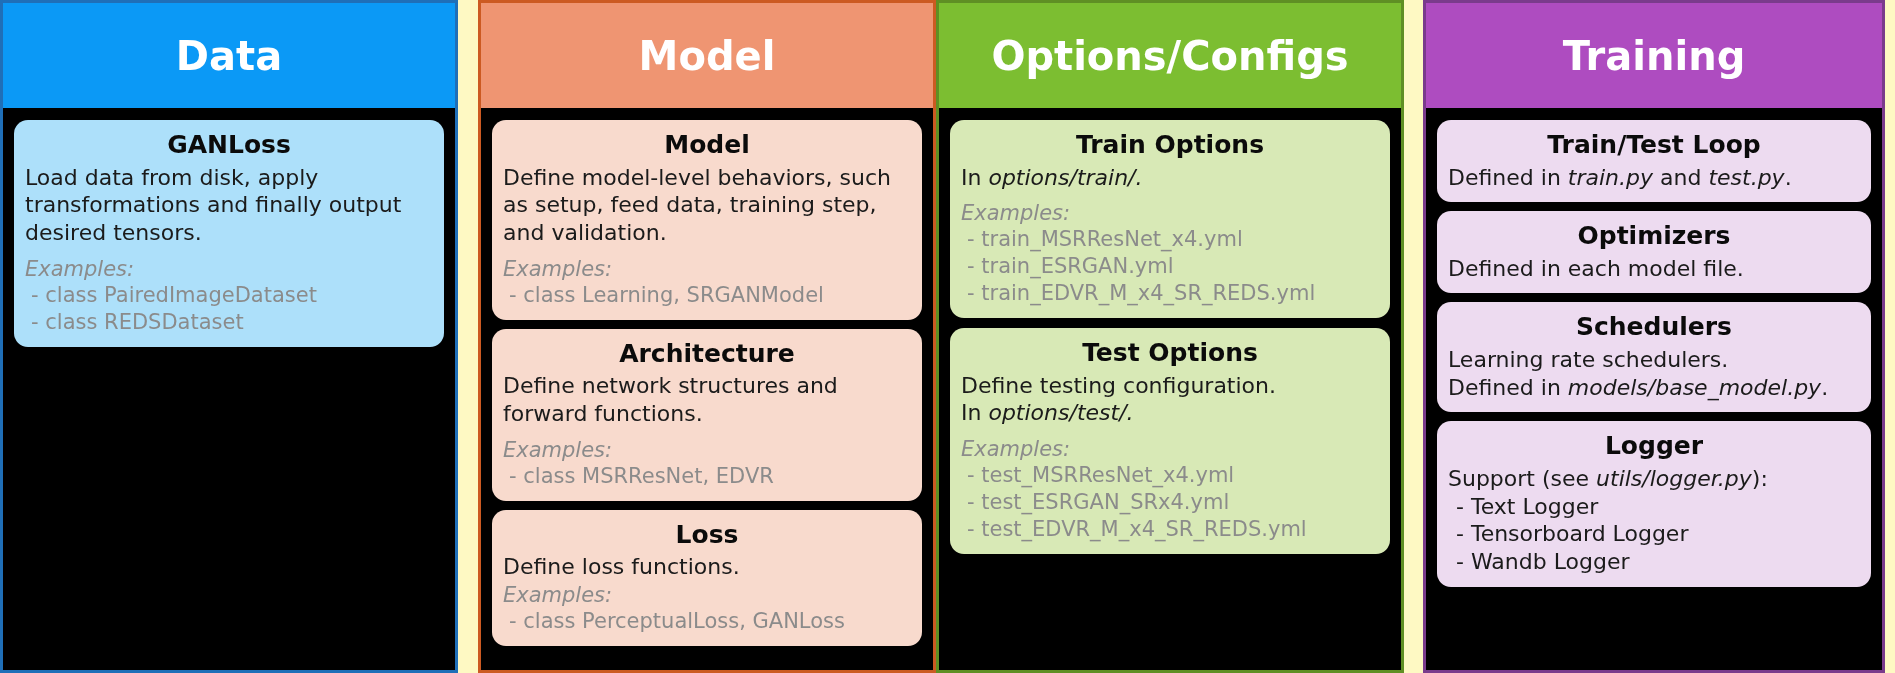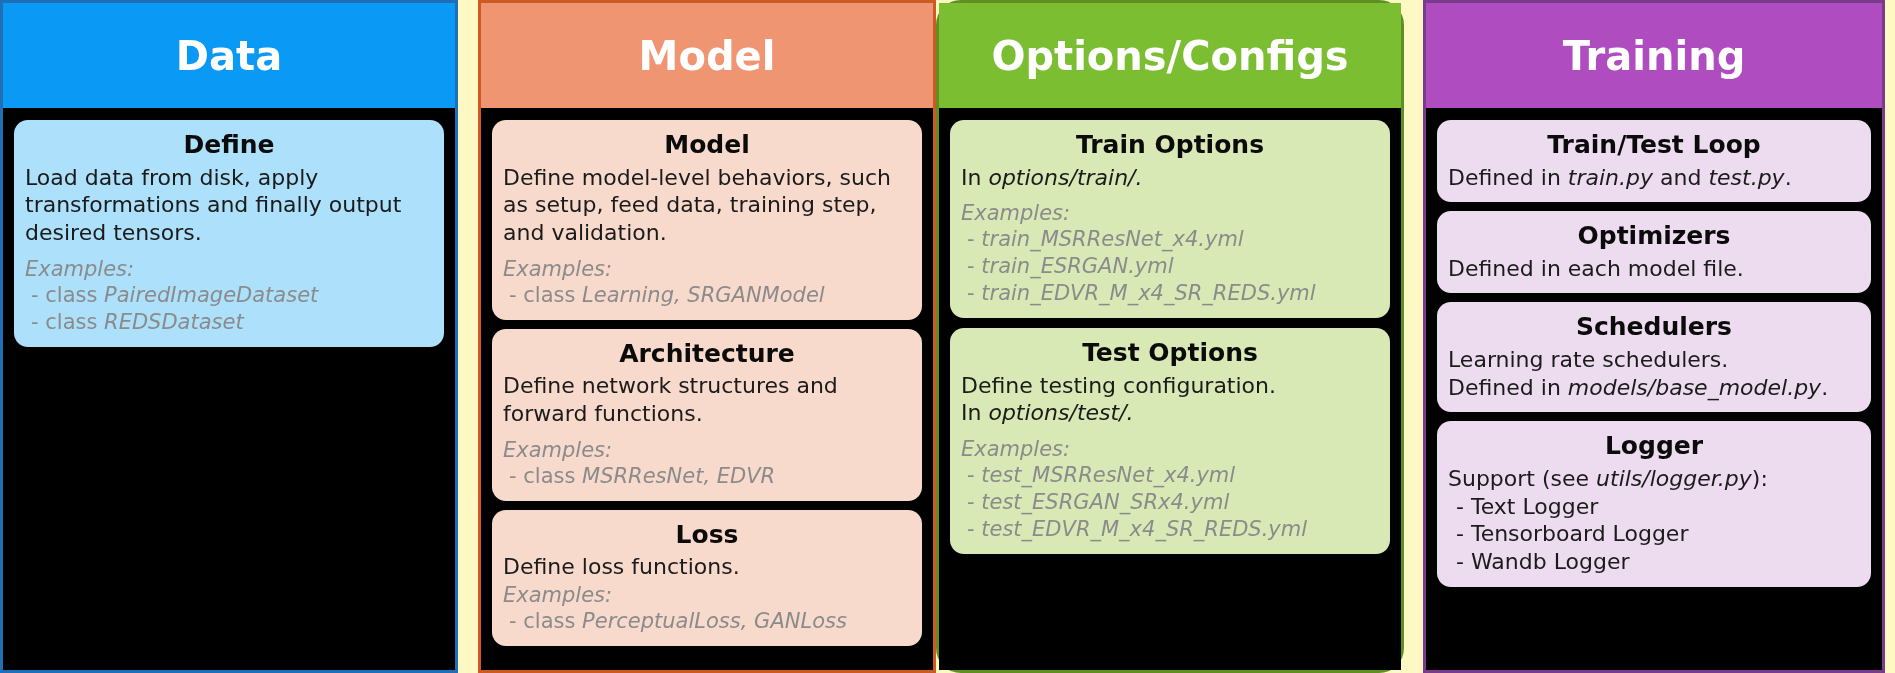--- a/index.html
+++ b/index.html
@@ -29,21 +29,21 @@
     display: flex;
     flex-direction: column;
     box-sizing: border-box;
     background: #000000;
     border-style: solid;
     border-width: 3px;
   }
 
   .col-data      { width: 458px; margin-left: 0px;  border-color: #1f6fb8; }
   .col-model     { width: 458px; margin-left: 20px; border-color: #cc5a22; }
-  .col-options   { width: 468px; border-color: #5f8f24; border-radius: 25px; }
+  .col-options   { width: 468px; border-color: #5f8f24; }
   .col-training  { width: 462px; margin-left: 19px; border-color: #7a3b8c; }
 
   
   .col-header {
     flex: 0 0 auto;
     height: 105px;
     display: flex;
     align-items: center;
     justify-content: center;
     color: #ffffff;
@@ -111,41 +111,41 @@
   }
   .examples-label.nogap { margin-top: 2px; }
 
   .example-item {
     font-size: 21px;
     color: #8b8b8b;
     line-height: 1.28;
     padding-left: 6px;
     white-space: nowrap;
   }
-  .example-item .it { font-style: italic; }
+  .example-item .it { }
   .example-item .plain { font-style: normal; }
 
   .plain-item {
     font-size: 22px;
     color: #1b1b1b;
     line-height: 1.26;
     padding-left: 8px;
     white-space: nowrap;
   }
 </style>
 </head>
 <body>
 
 <div class="board">
 
 <div class="column col-data">
       <div class="col-header hdr-data">Data</div>
       <div class="col-body">
         <div class="card card-data">
-          <div class="card-title">Define</div>
+          <div class="card-title">GANLoss</div>
           <div class="card-desc"><span class="">Load data from disk, apply</span></div>
           <div class="card-desc"><span class="">transformations and finally output</span></div>
           <div class="card-desc"><span class="">desired tensors.</span></div>
           <div class="examples-label">Examples:</div>
           <div class="example-item"><span class="plain"> - class </span><span class="it">PairedImageDataset</span></div>
           <div class="example-item"><span class="plain"> - class </span><span class="it">REDSDataset</span></div>
         </div>
       </div>
     </div>
     <div class="column col-model">

